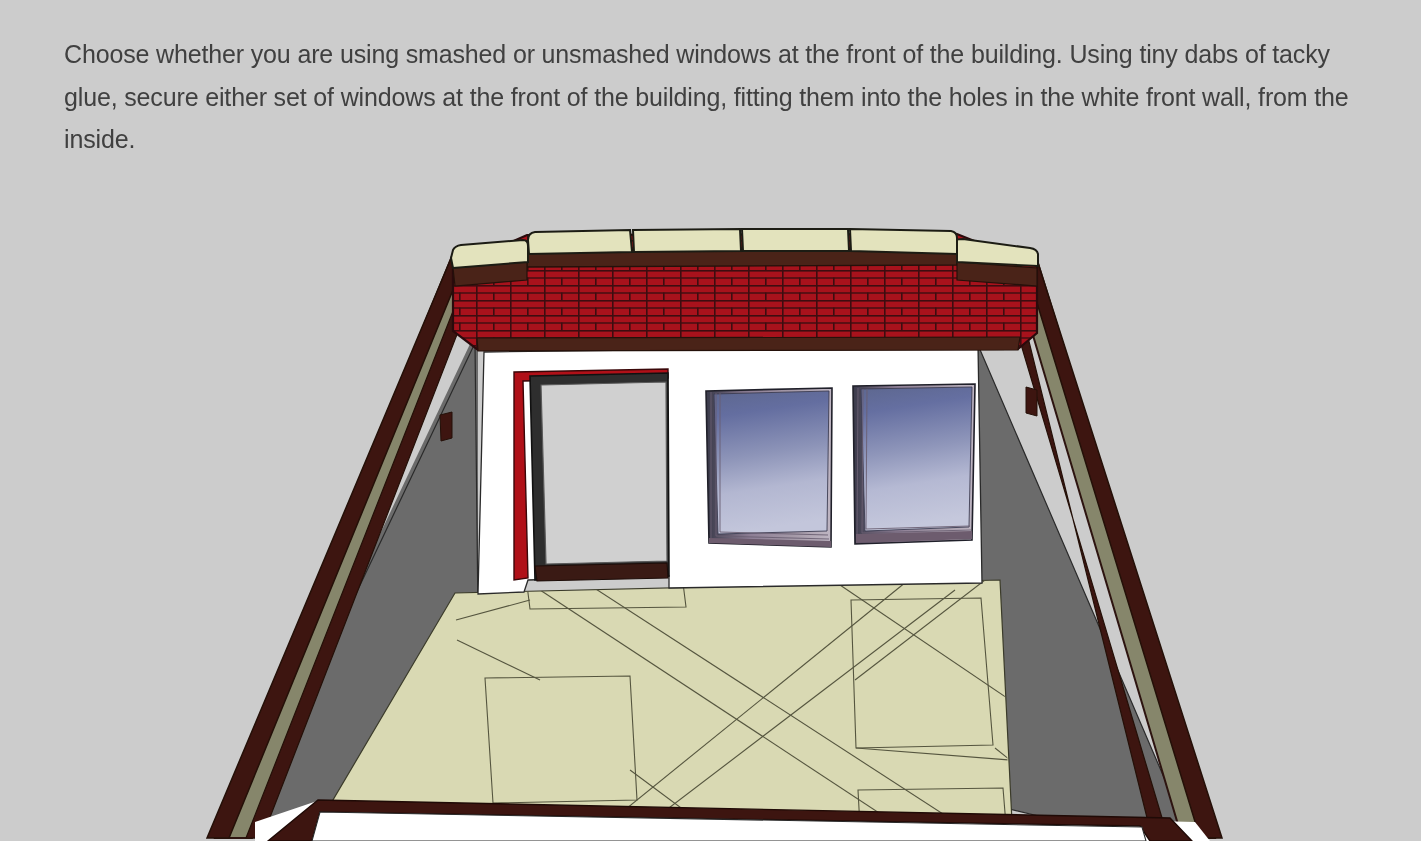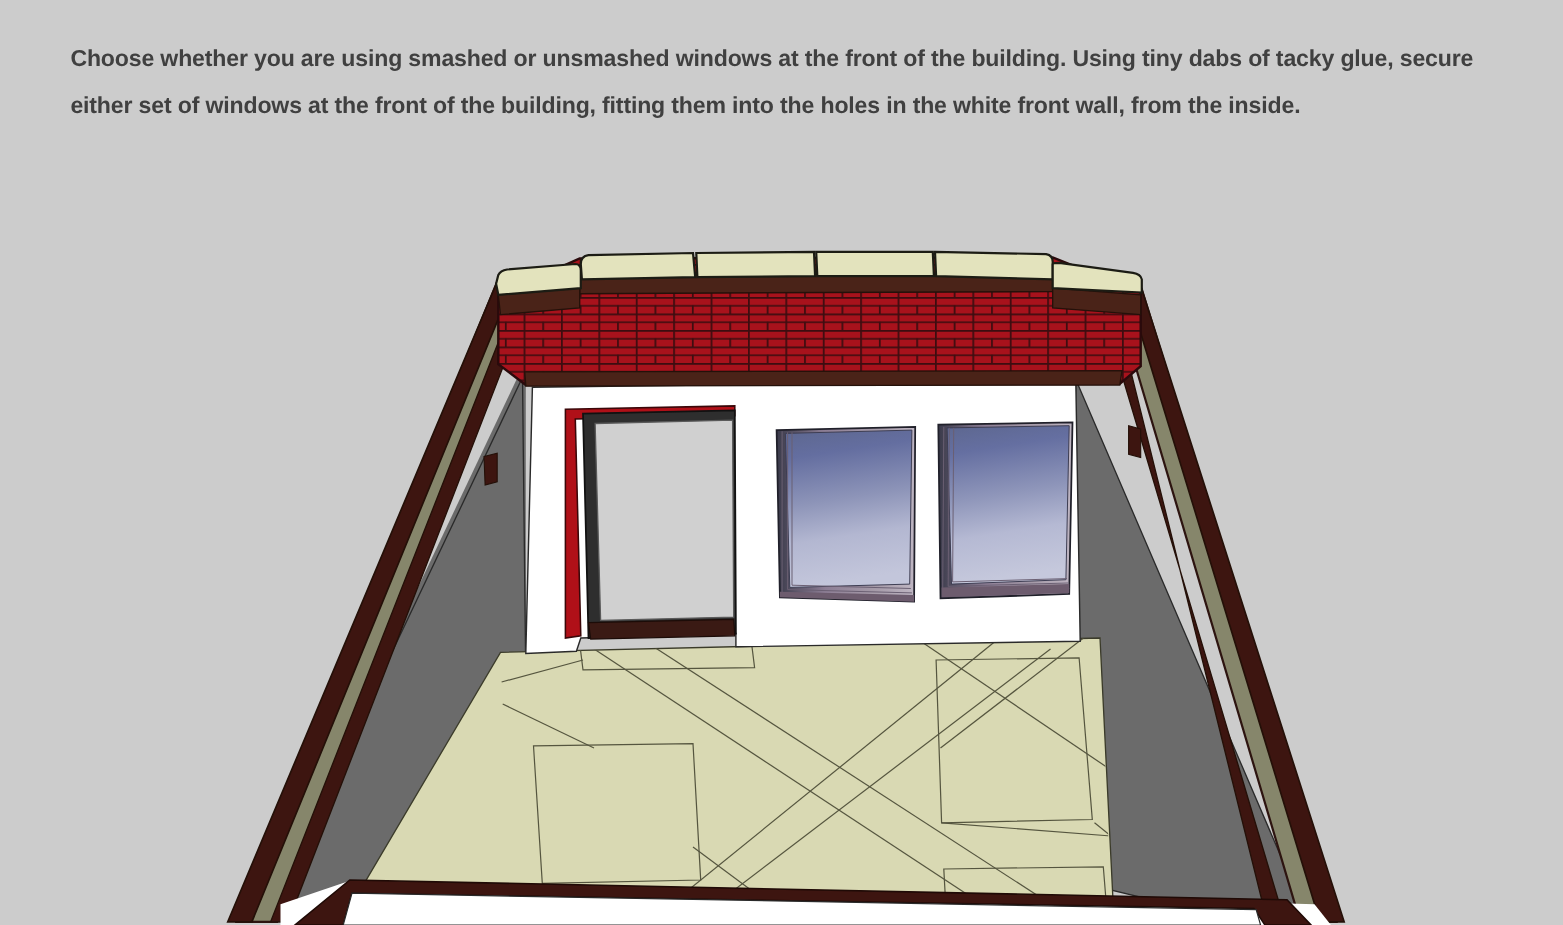--- a/index.html
+++ b/index.html
@@ -23,25 +23,24 @@
   }
 
   
   #instructions {
     position: absolute;
     left: 64px;
     top: 33px;
     width: 1320px;
     color: #404040;
     font-family: "Liberation Sans", sans-serif;
-    font-size: 21px;
+    font-size: 25px;
     line-height: 42.5px;
     letter-spacing: -0.15px;
     white-space: pre-wrap;
-    font-weight: bold;
   }
 
   
   #scene {
     position: absolute;
     left: 0;
     top: 0;
     width: 1421px;
     height: 841px;
   }

